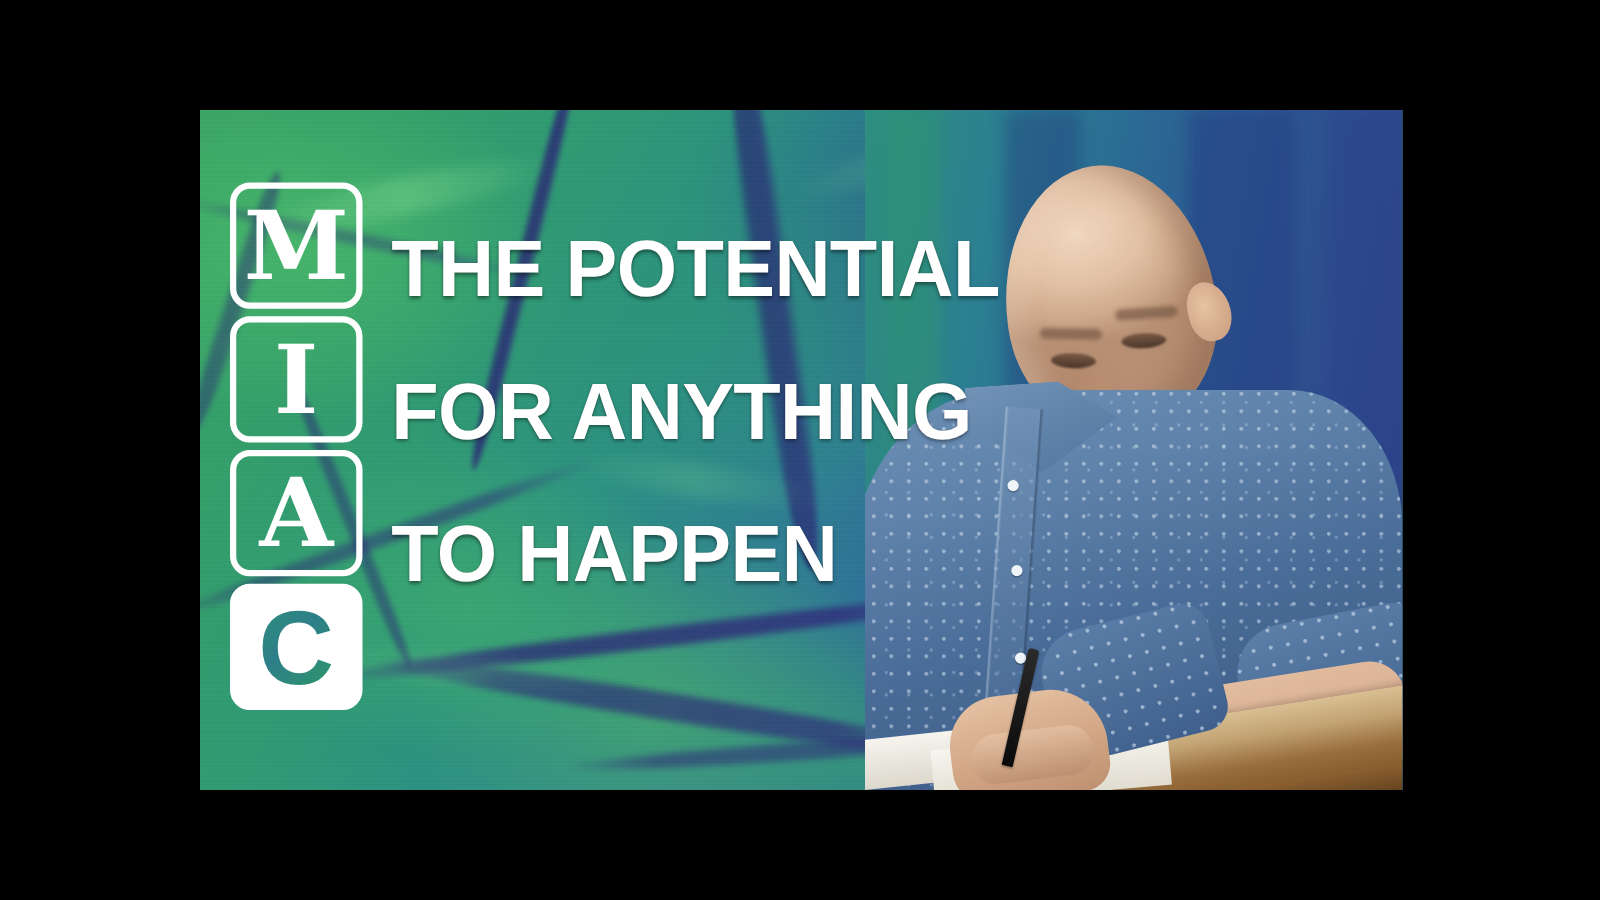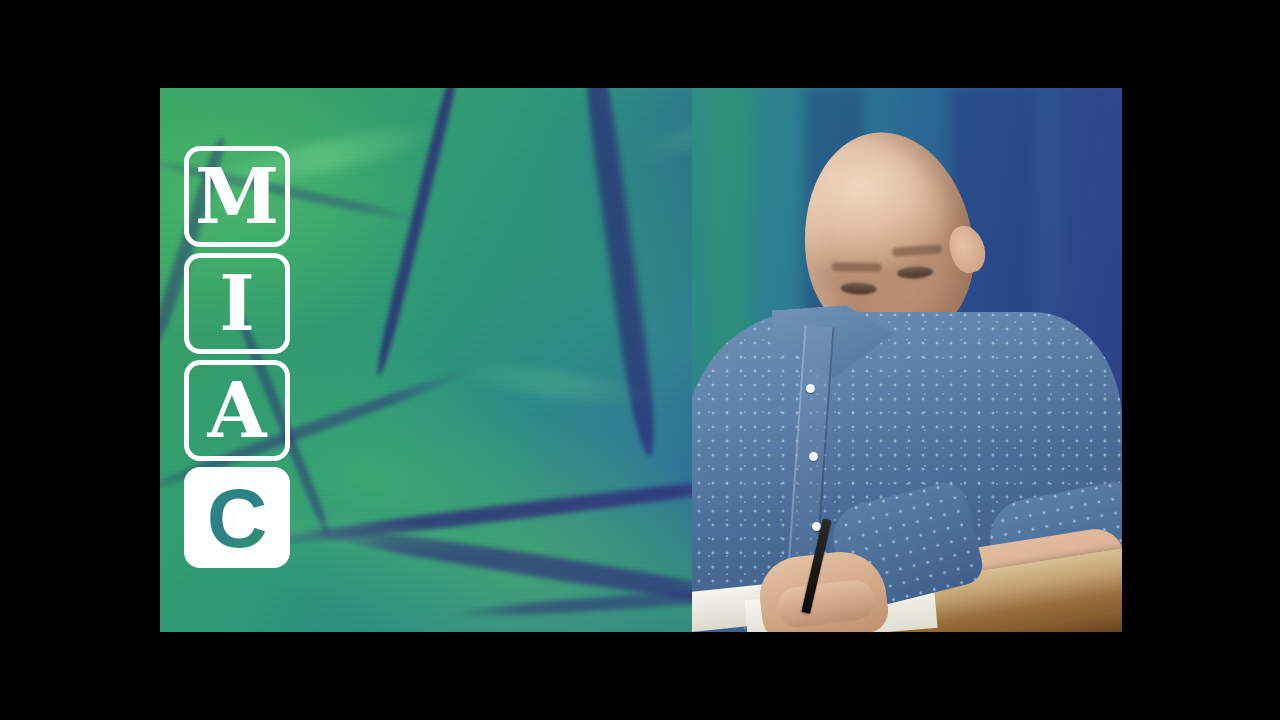--- a/index.html
+++ b/index.html
@@ -533,15 +533,20 @@
       <div class="tile">
         <div class="box"></div>
         <span class="glyph">A</span>
       </div>
       <div class="tile solid">
         <div class="box"></div>
         <span class="glyph">C</span>
       </div>
     </div>
 
+    <div id="headline">
+      <div class="hl-line">THE POTENTIAL</div>
+      <div class="hl-line">FOR ANYTHING</div>
+      <div class="hl-line">TO HAPPEN</div>
+    </div>
 
   </div>
 </div>
 
 </body></html>

